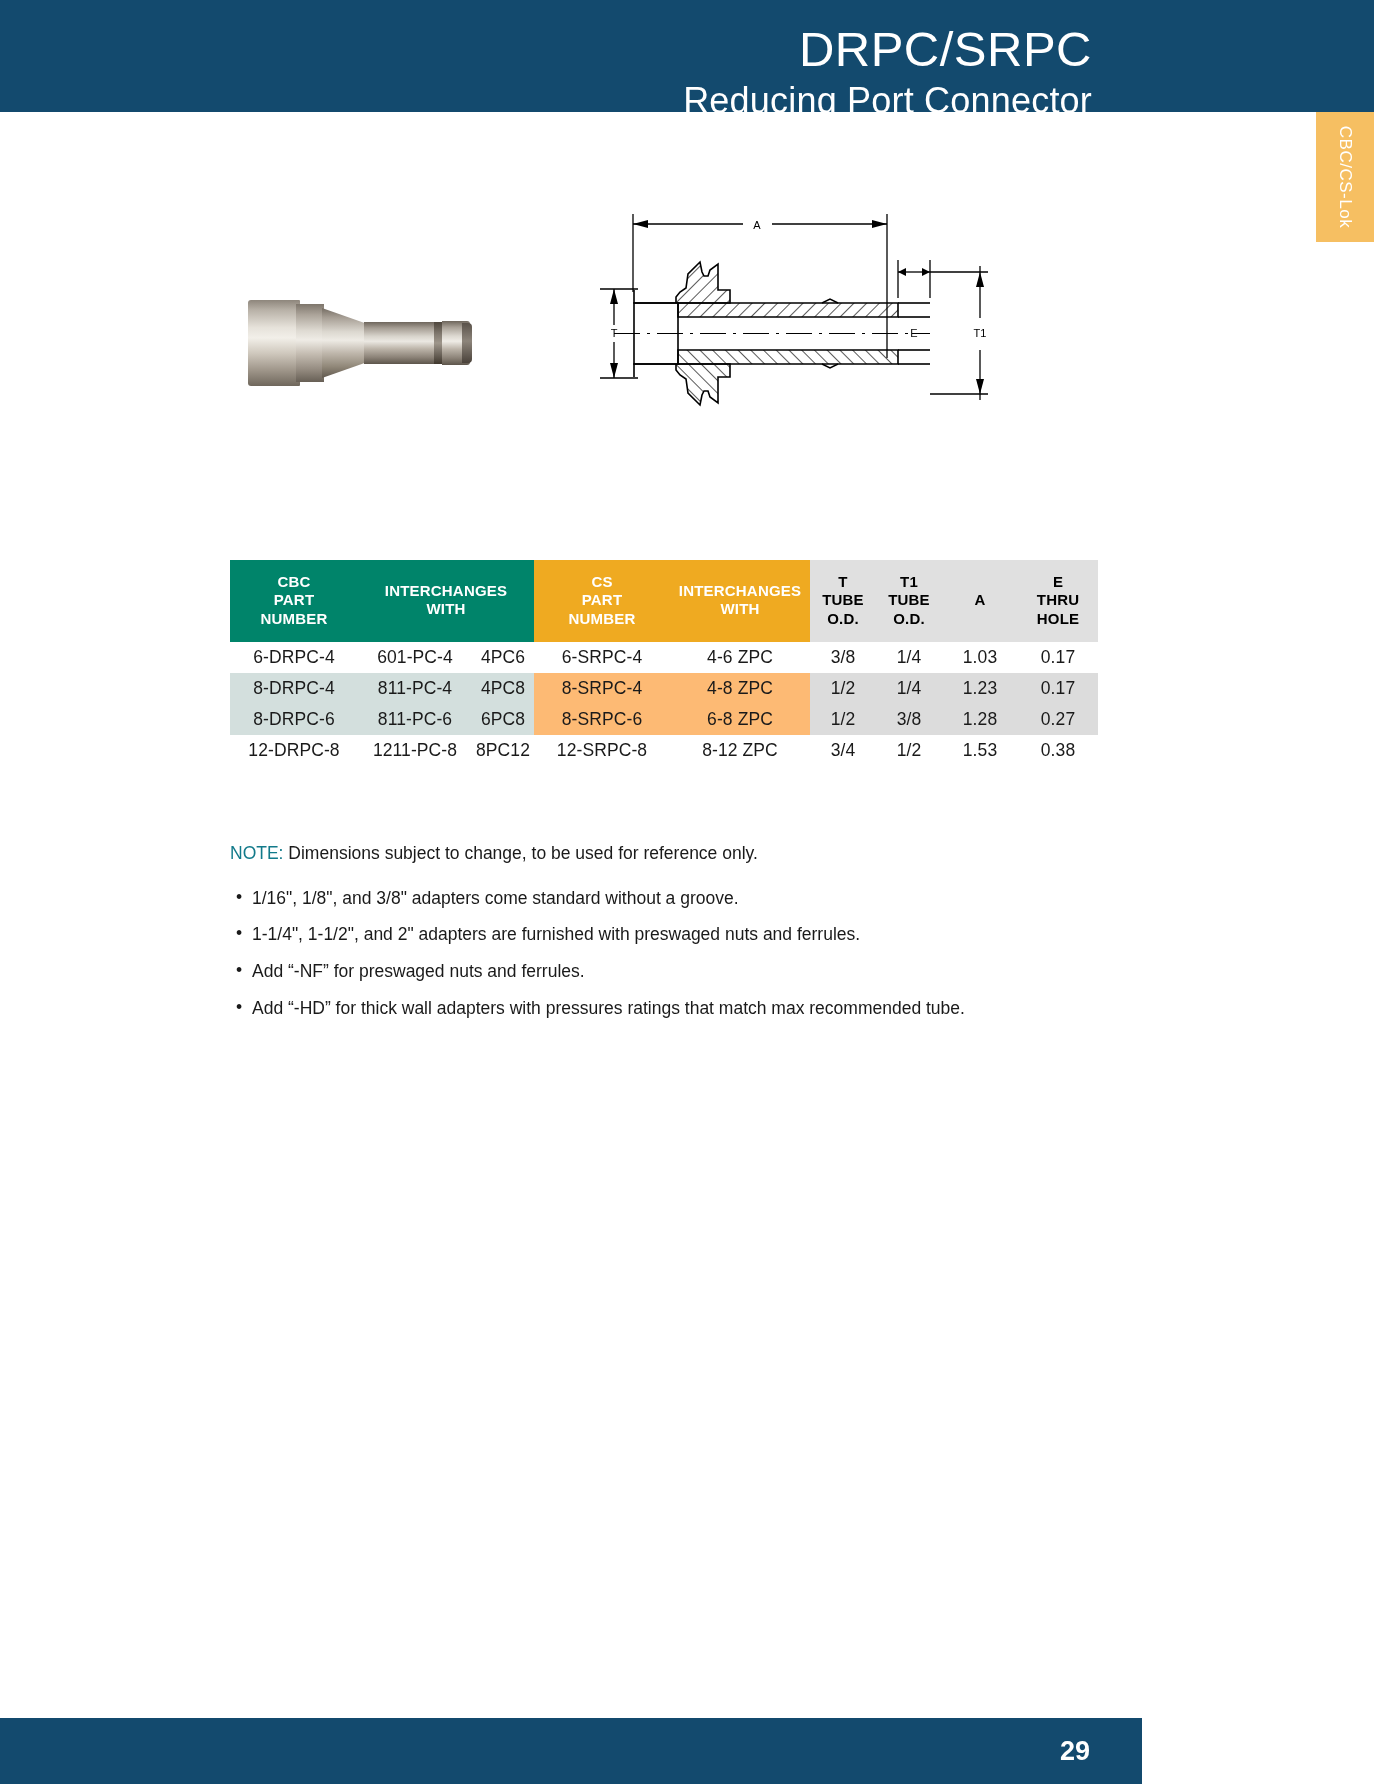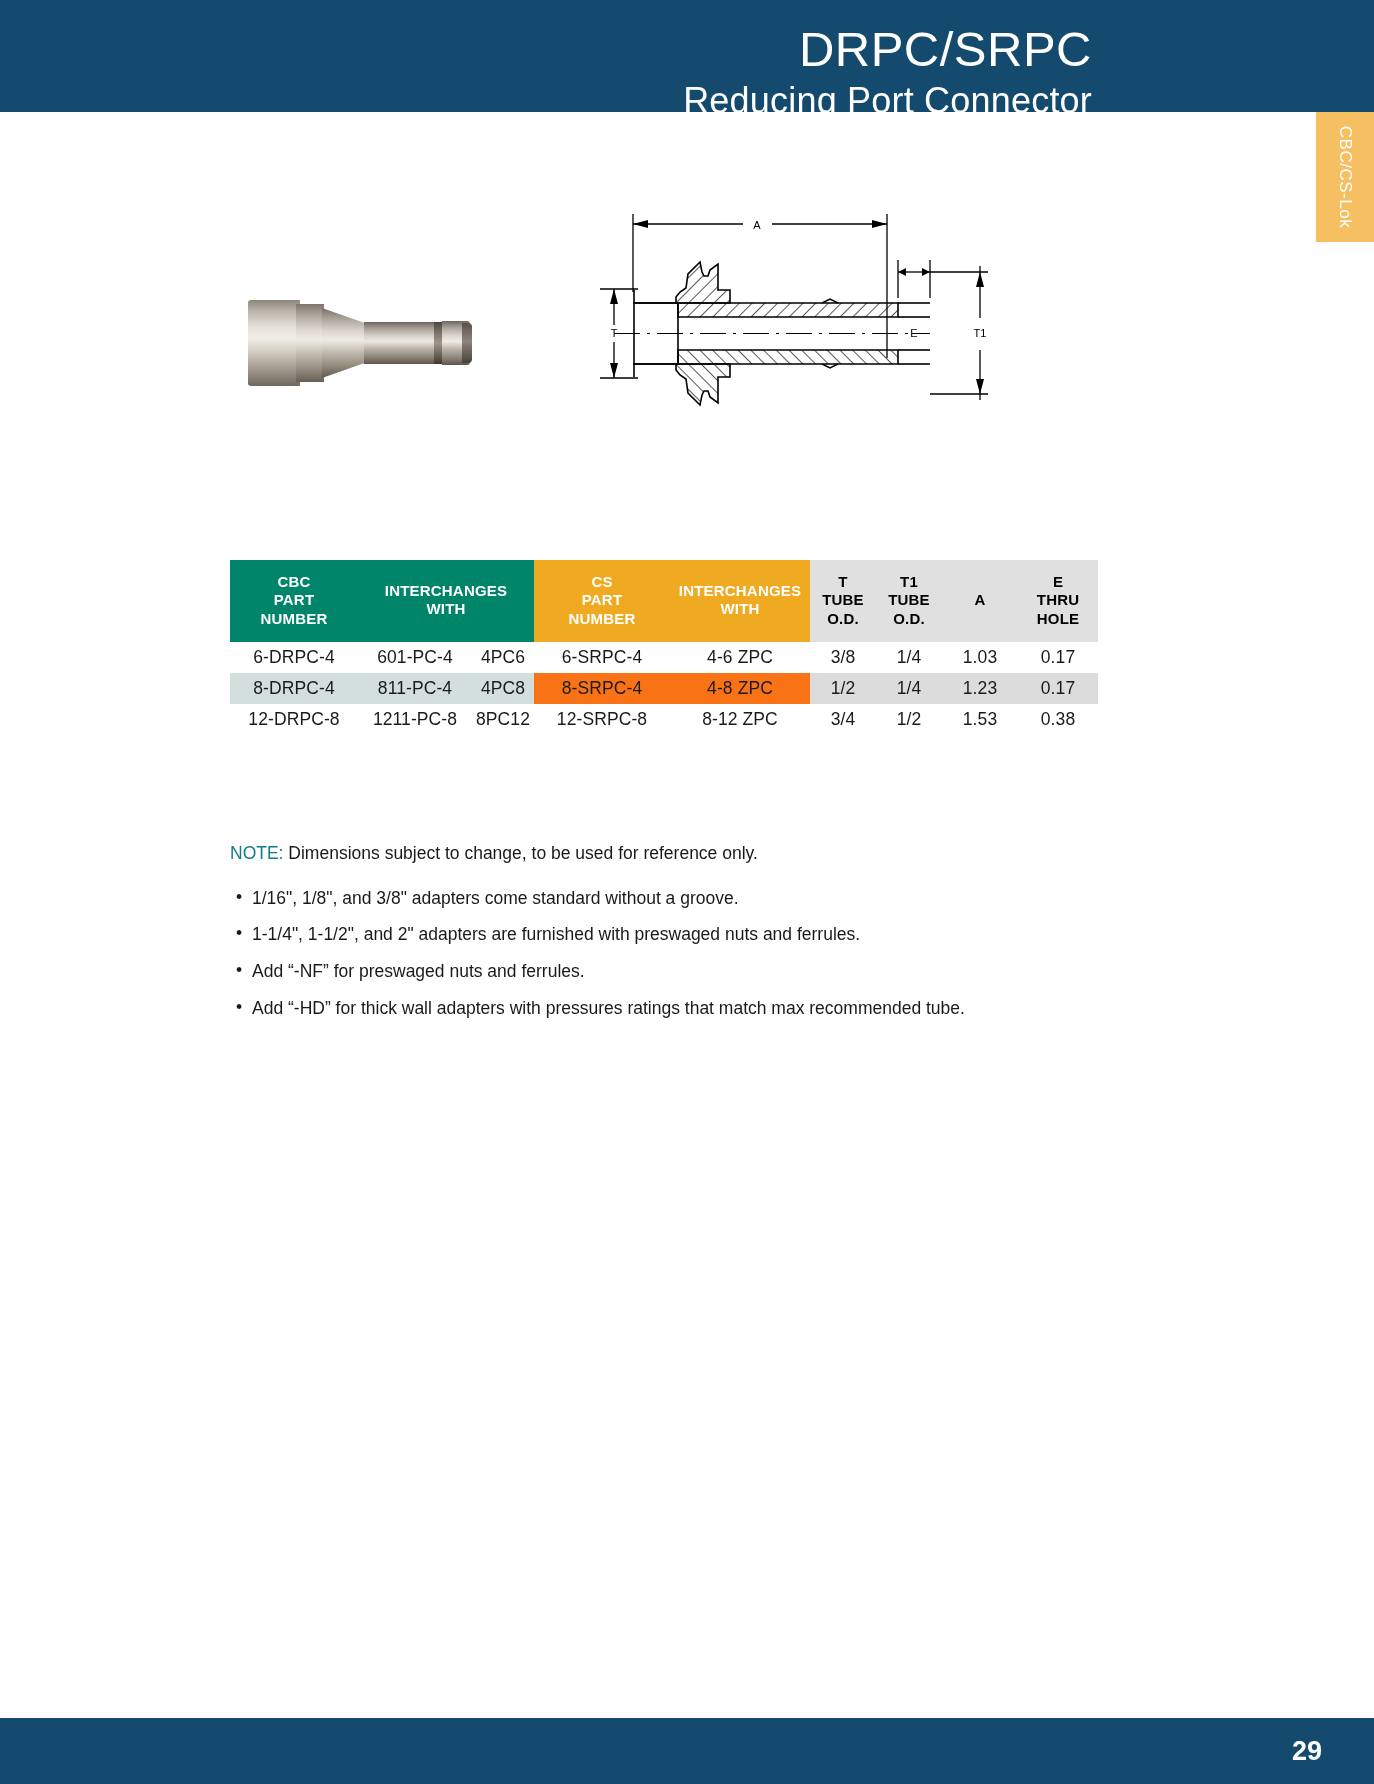--- a/index.html
+++ b/index.html
@@ -104,37 +104,37 @@
     vertical-align: middle; letter-spacing: 0.2px;
   }
   th.g-teal { background: #00846A; }
   th.g-amber { background: #EFAA21; }
   th.g-gray { background: #E0E0E0; color: #000000; }
   tbody td {
     font-size: 17.5px; color: #1a1a1a; text-align: center;
     padding: 5px 2px; font-weight: 400; letter-spacing: 0.1px;
   }
   tr.hl td.c-teal  { background: #D3DFDD; }
-  tr.hl td.c-amber { background: #f97316; }
+  tr.hl td.c-amber { background: #fdba74; }
   tr.hl td.c-gray  { background: #DCDCDC; }
 
   
   .notes { position: absolute; left: 230px; top: 842px; width: 900px; }
   .note-line { font-size: 17.5px; color: #1a1a1a; line-height: 1.3; }
   .note-label { color: #127A8A; font-weight: 400; }
   .bullets { margin-top: 22px; }
   .bullet {
     font-size: 17.5px; color: #1a1a1a; line-height: 1.35;
     padding-left: 22px; position: relative; margin-bottom: 13px;
   }
   .bullet .dot { position: absolute; left: 6px; top: -1px; }
 
   
   .footer {
-    position: absolute; left: 0; bottom: 0; width: 1374px; height: 66px;
+    position: absolute; left: 0; bottom: 0; width: 1142px; height: 66px;
     background: #134A6E;
   }
   .page-num {
     position: absolute; right: 52px; top: 50%; transform: translateY(-50%);
     color: #ffffff; font-size: 27px; font-weight: bold;
   }
 </style>
 </head>
 <body>
 
@@ -281,20 +281,31 @@
             <td class="c-teal">8-DRPC-4</td>
             <td class="c-teal">811-PC-4</td>
             <td class="c-teal">4PC8</td>
             <td class="c-amber">8-SRPC-4</td>
             <td class="c-amber">4-8 ZPC</td>
             <td class="c-gray">1/2</td>
             <td class="c-gray">1/4</td>
             <td class="c-gray">1.23</td>
             <td class="c-gray">0.17</td>
           </tr>
+          <tr class="hl">
+            <td class="c-teal">8-DRPC-6</td>
+            <td class="c-teal">811-PC-6</td>
+            <td class="c-teal">6PC8</td>
+            <td class="c-amber">8-SRPC-6</td>
+            <td class="c-amber">6-8 ZPC</td>
+            <td class="c-gray">1/2</td>
+            <td class="c-gray">3/8</td>
+            <td class="c-gray">1.28</td>
+            <td class="c-gray">0.27</td>
+          </tr>
           <tr>
             <td class="c-teal">12-DRPC-8</td>
             <td class="c-teal">1211-PC-8</td>
             <td class="c-teal">8PC12</td>
             <td class="c-amber">12-SRPC-8</td>
             <td class="c-amber">8-12 ZPC</td>
             <td class="c-gray">3/4</td>
             <td class="c-gray">1/2</td>
             <td class="c-gray">1.53</td>
             <td class="c-gray">0.38</td>

